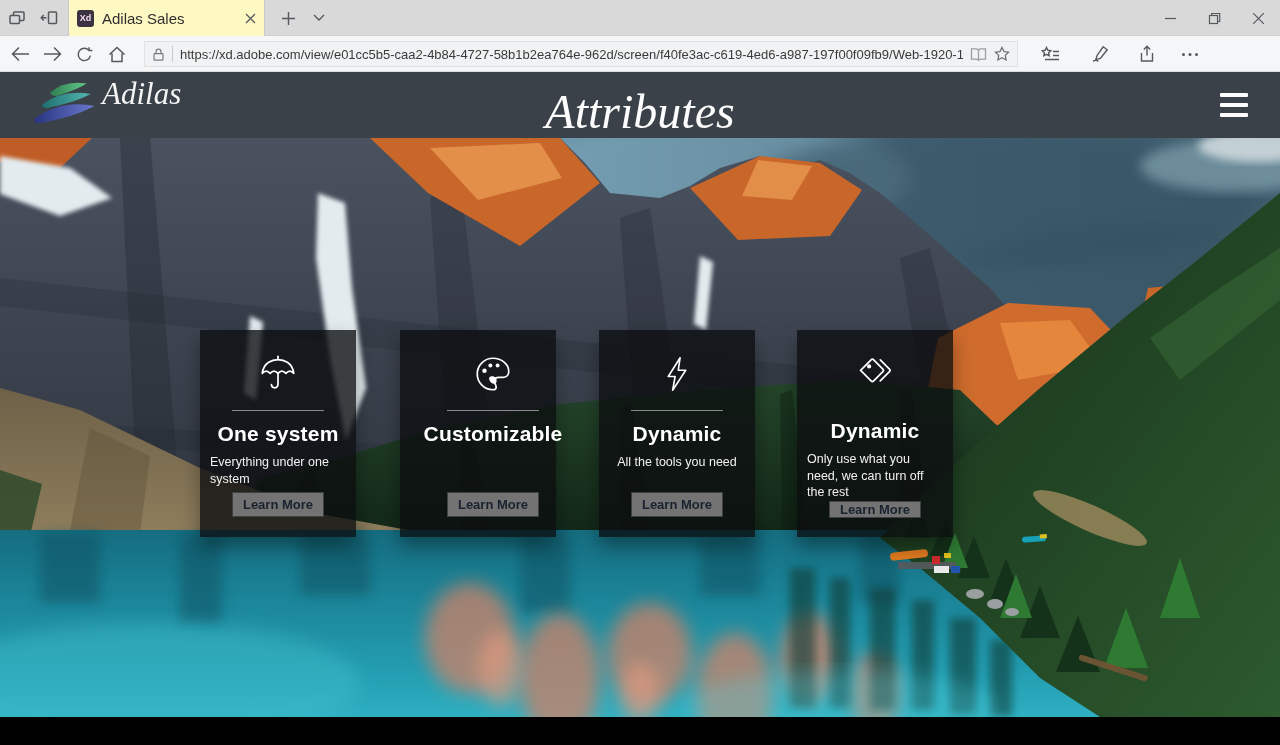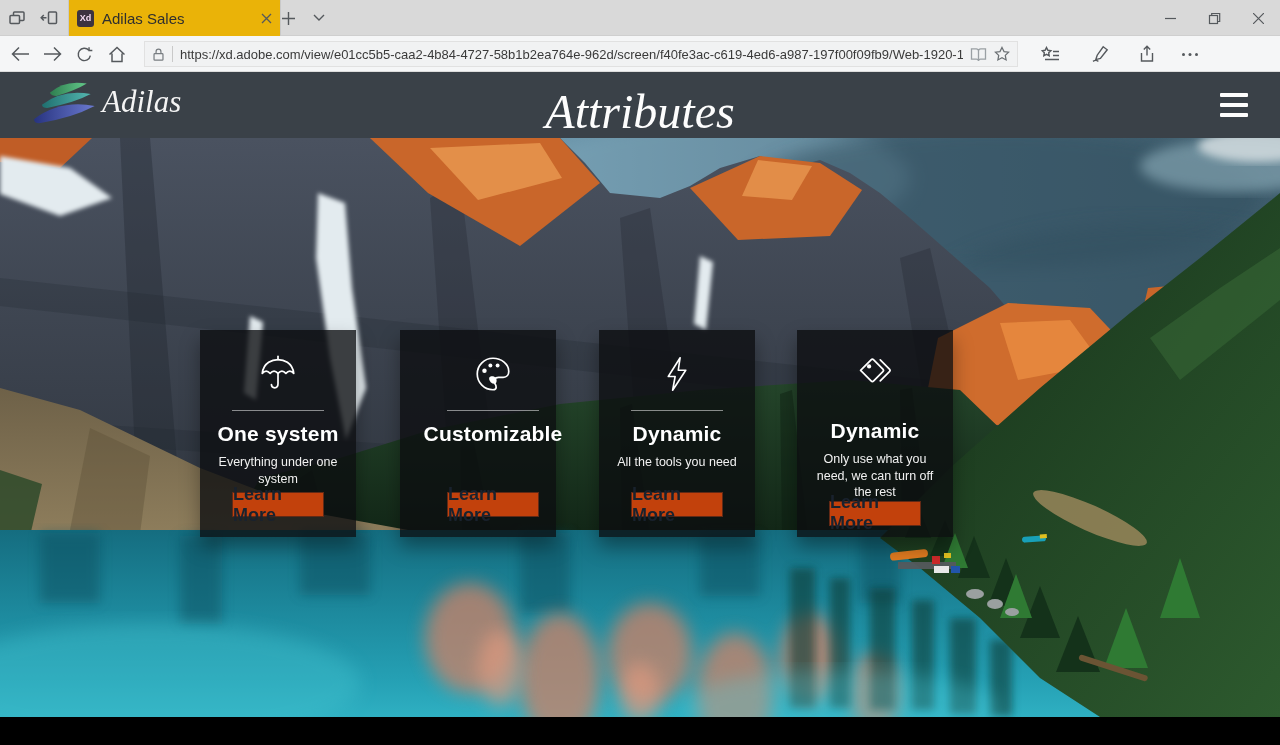--- a/index.html
+++ b/index.html
@@ -3,21 +3,21 @@
 <meta charset="utf-8">
 <style>
   html,body{margin:0;padding:0;width:1280px;height:745px;overflow:hidden;
     font-family:"Liberation Sans",sans-serif;background:#000;position:relative;}
   .abs{position:absolute;}
   
   #tabbar{top:0;left:0;width:1280px;height:36px;background:#d9d9d9;border-bottom:1px solid #cfcfcf;box-sizing:border-box;}
   .chrome-btn{display:flex;align-items:center;justify-content:center;color:#55595d;}
   #btn-tab-preview{top:0;left:2px;width:30px;height:36px;}
   #btn-set-aside{top:0;left:34px;width:30px;height:36px;}
-  #tab{top:0;left:68px;width:213px;height:36px;background:#eab308;border-left:1px solid #c9c9c9;border-right:1px solid #c9c9c9;
+  #tab{top:0;left:68px;width:197px;height:36px;background:#fef9c3;border-left:1px solid #c9c9c9;border-right:1px solid #c9c9c9;
        display:flex;align-items:center;padding:0 8px;box-sizing:border-box;gap:8px;}
   #xd-badge{width:17px;height:17px;background:#3c3340;color:#f4dcf2;border-radius:3px;font-size:9px;font-weight:bold;
        display:flex;align-items:center;justify-content:center;flex:0 0 auto;}
   #tab-title{font-size:15px;color:#2f2f2f;white-space:nowrap;overflow:hidden;flex:1;}
   #btn-newtab{top:0;left:272px;width:32px;height:36px;}
   #btn-tablist{top:0;left:304px;width:30px;height:36px;}
   #win-controls{top:0;right:0;height:36px;display:flex;}
   .win-btn{width:44px;height:36px;display:flex;align-items:center;justify-content:center;color:#55595d;}
   #addressbar{top:36px;left:0;width:1280px;height:36px;background:#f5f6f7;border-bottom:1px solid #dcdcdc;box-sizing:border-box;}
   #btn-back{top:36px;left:4px;width:32px;height:36px;}
@@ -28,41 +28,41 @@
       display:flex;align-items:center;padding:0 7px;gap:7px;}
   #url-divider{width:1px;height:16px;background:#c9c9c9;}
   #url-text{font-size:13px;color:#3a3a3a;white-space:nowrap;overflow:hidden;flex:1;}
   #btn-reading,#btn-star{color:#6a6f73;display:flex;align-items:center;}
   #btn-hub{top:36px;left:1032px;width:36px;height:36px;}
   #btn-note{top:36px;left:1082px;width:36px;height:36px;}
   #btn-share{top:36px;left:1129px;width:36px;height:36px;}
   #btn-more{top:36px;left:1172px;width:36px;height:36px;}
   
   #site-header{top:72px;left:0;width:1280px;height:66px;background:#3a4148;}
-  #logo{top:78px;left:30px;display:flex;align-items:center;gap:6px;}
+  #logo{top:78px;left:30px;display:flex;align-items:flex-start;gap:6px;}
   #logo-text{font-family:"Liberation Serif",serif;font-style:italic;font-size:31px;color:#f4f4f4;line-height:1;padding-bottom:6px;}
   #page-title{top:84px;left:0;width:1280px;text-align:center;font-family:"Liberation Serif",serif;
       font-style:italic;font-size:48px;color:#fdfdfd;}
   #hamburger{top:93px;left:1220px;width:28px;display:flex;flex-direction:column;gap:6px;}
   #hamburger span{display:block;height:4px;background:#fdfdfd;border-radius:1px;}
   
   #hero{top:138px;left:0;width:1280px;height:579px;}
   #hero svg{display:block;}
   #letterbox{top:717px;left:0;width:1280px;height:28px;background:#000;}
   
   .card{top:330px;width:156px;height:207px;background:rgba(12,13,15,0.78);
       display:flex;flex-direction:column;align-items:center;box-sizing:border-box;
       padding:22px 8px 20px 8px;box-shadow:0 10px 18px rgba(0,0,0,0.35);}
   #card-0{left:200px;} #card-1{left:400px;padding-left:38px;} #card-2{left:599px;} #card-3{left:797px;}
   .card .icon-wrap{height:44px;display:flex;align-items:center;justify-content:center;}
   .card .divider{width:92px;height:1px;background:rgba(255,255,255,0.5);margin-top:14px;}
   .card h3{margin:11px 0 0 0;font-size:21px;font-weight:bold;color:#ffffff;letter-spacing:.2px;white-space:nowrap;}
-  .card p{margin:8px 0 0 0;font-size:12.5px;line-height:1.32;color:#f1f1f1;text-align:center;padding:0 2px;}
-  .card .learn-more{margin-top:auto;width:90px;height:23px;background:#c2410c;border:1px solid rgba(20,22,30,0.55);
-      color:#19222e;font-size:18px;font-weight:bold;display:flex;align-items:center;justify-content:center;}
+  .card p{margin:8px 0 0 0;font-size:12.5px;line-height:1.32;color:#f1f1f1;text-align:left;padding:0 2px;}
+  .card .learn-more{margin-top:auto;width:90px;height:23px;background:#737373;border:1px solid rgba(20,22,30,0.55);
+      color:#19222e;font-size:13px;font-weight:bold;display:flex;align-items:center;justify-content:center;}
   .cicon{stroke:#fff;fill:none;stroke-width:2.6;stroke-linecap:round;stroke-linejoin:round;}
 </style>
 </head>
 <body>
 
 <div id="tabbar" class="abs"></div>
 
 <div id="btn-tab-preview" class="abs chrome-btn">
   <svg width="18" height="18" viewBox="0 0 18 18">
     <g fill="none" stroke="currentColor" stroke-width="1.5">

